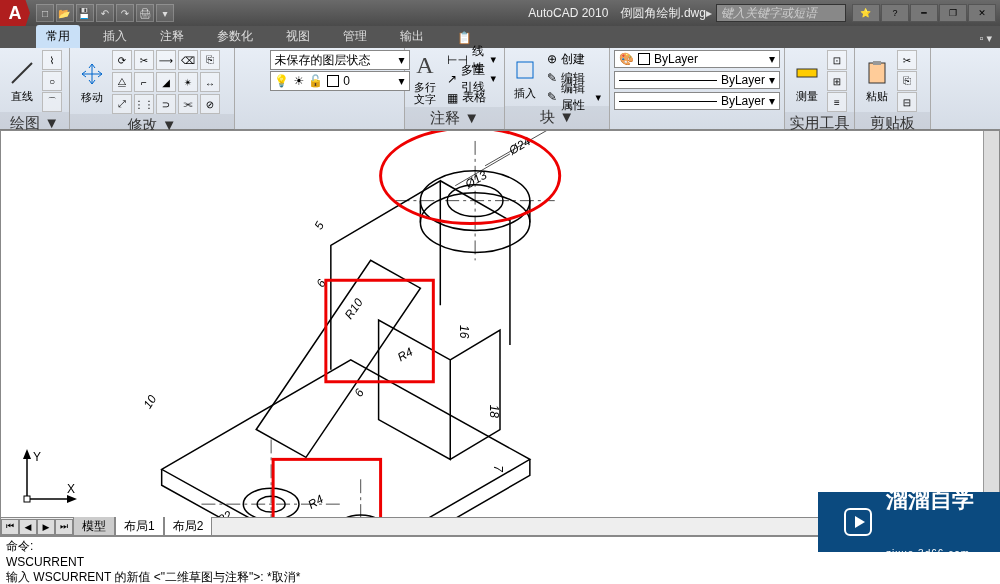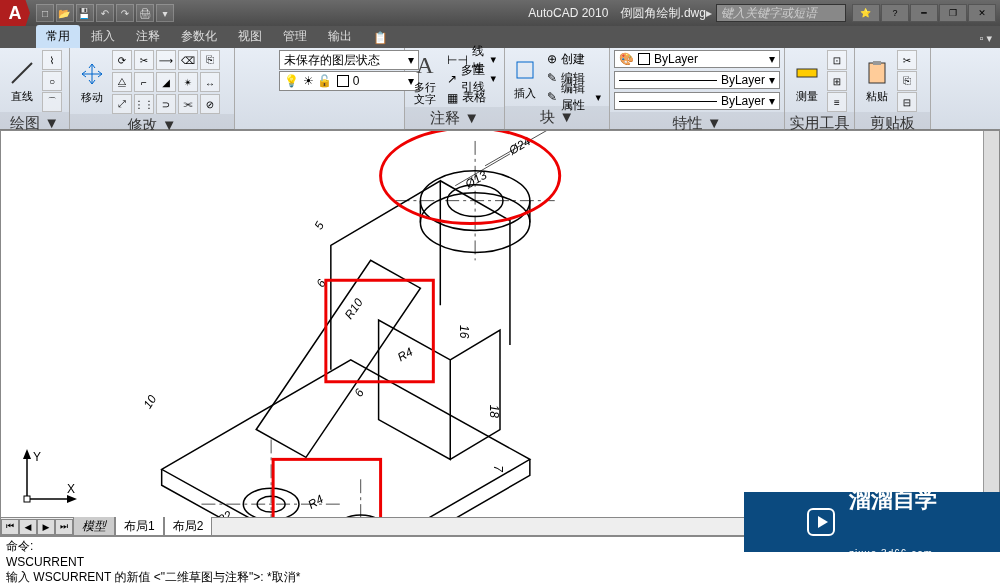--- a/index.html
+++ b/index.html
@@ -9,21 +9,21 @@
 .titlebar { height: 26px; background: linear-gradient(#6a6a6a, #4a4a4a); display: flex; align-items: center; color: #ddd; }
 .app-logo { width: 30px; height: 26px; background: #b01e1e; display: flex; align-items: center; justify-content: center; font-weight: bold; font-size: 18px; color: #fff; clip-path: polygon(0 0, 85% 0, 100% 50%, 85% 100%, 0 100%); }
 .qat { display: flex; gap: 2px; padding: 0 6px; }
 .qat-btn { width: 18px; height: 18px; background: rgba(255,255,255,0.1); border: 1px solid rgba(255,255,255,0.2); display: flex; align-items: center; justify-content: center; font-size: 10px; }
 .title-text { flex: 1; text-align: right; color: #eee; font-size: 11px; }
 .search-box { width: 130px; height: 18px; background: #888; border: 1px solid #333; margin-right: 6px; padding: 0 4px; color: #ccc; font-style: italic; font-size: 10px; display: flex; align-items: center; }
 .win-controls { display: flex; gap: 1px; padding-right: 4px; }
 .win-btn { width: 28px; height: 18px; background: #777; border: 1px solid #555; display: flex; align-items: center; justify-content: center; font-size: 9px; color: #000; }
 
 
-.ribbon-tabs { height: 22px; background: #555; display: flex; align-items: flex-end; padding-left: 36px; gap: 1px; }
+.ribbon-tabs { height: 22px; background: #555; display: flex; align-items: flex-end; padding-left: 36px; gap: 13px; }
 .rtab { padding: 3px 10px; font-size: 12px; color: #ddd; cursor: pointer; }
 .rtab.active { background: #c9e0f7; color: #000; border-radius: 3px 3px 0 0; }
 .rtab-extra { margin-left: auto; padding: 3px 8px; color: #ddd; font-size: 11px; }
 
 
 .ribbon { height: 82px; background: linear-gradient(#e8eef6, #d5dce6); border-bottom: 1px solid #888; display: flex; }
 .panel { border-right: 1px solid #aaa; display: flex; flex-direction: column; padding: 2px 4px 0 4px; }
 .panel-body { flex: 1; display: flex; gap: 2px; align-items: center; }
 .panel-label { text-align: center; font-size: 15px; color: #333; padding: 2px 0; background: rgba(0,0,0,0.05); margin: 0 -4px; }
 .big-btn { display: flex; flex-direction: column; align-items: center; gap: 2px; padding: 2px 4px; cursor: pointer; min-width: 32px; }
@@ -38,28 +38,28 @@
 
 .canvas-wrap { position: relative; height: 406px; background: #fff; border: 1px solid #888; margin: 0; overflow: hidden; }
 .ucs { position: absolute; left: 18px; bottom: 28px; }
 .drawing-img { position: absolute; left: 0; top: 0; width: 100%; height: 100%; }
 
 
 .model-tabs { height: 18px; display: flex; align-items: center; border-top: 1px solid #888; background: #eee; font-size: 11px; }
 .mtab-nav { display: flex; }
 .mtab-nav div { width: 18px; height: 16px; border: 1px solid #888; display: flex; align-items: center; justify-content: center; font-size: 9px; background: #ddd; }
 .mtab { padding: 1px 8px; border: 1px solid #888; border-top: none; background: #fff; }
-.mtab.active { background: #ccc; font-style: italic; }
+.mtab.active { background: #ccc; }
 .cmd-area { height: 50px; background: #fff; font-family: "SimSun", monospace; font-size: 13px; padding: 2px 6px; line-height: 1.3; border-top: 1px solid #888; }
 
 .scrollbar-v { position: absolute; right: 0; top: 0; bottom: 18px; width: 16px; background: #ddd; border-left: 1px solid #999; }
 .scrollbar-h { position: absolute; left: 0; right: 16px; bottom: 0; height: 16px; background: #ddd; border-top: 1px solid #999; }
 
 
-.watermark { position: absolute; right: 0; bottom: 32px; width: 256px; height: 60px; background: #0b4a7f; color: #fff; display: flex; align-items: center; justify-content: center; gap: 14px; }
+.watermark { position: absolute; right: 0; bottom: 32px; width: 182px; height: 60px; background: #0b4a7f; color: #fff; display: flex; align-items: center; justify-content: center; gap: 14px; }
 .watermark .play { width: 28px; height: 28px; border: 2px solid #fff; border-radius: 6px; display: flex; align-items: center; justify-content: center; }
 .watermark .play::after { content: ""; border-left: 10px solid #fff; border-top: 6px solid transparent; border-bottom: 6px solid transparent; margin-left: 3px; }
 .wm-text { display: flex; flex-direction: column; align-items: flex-start; }
 .wm-title { font-size: 22px; font-weight: bold; }
 .wm-sub { font-size: 10px; letter-spacing: 1px; margin-top: 33px; }
 
 .color-sw { width: 12px; height: 12px; background: #fff; border: 1px solid #000; display: inline-block; }
 .line-sample { flex: 1; height: 1px; background: #000; }
 .ribbon-row { display: flex; align-items: center; gap: 4px; font-size: 11px; height: 18px; padding: 0 4px; }
 </style>
@@ -148,21 +148,21 @@
         <div class="sm-btn">⋮⋮</div>
         <div class="sm-btn">⊃</div>
         <div class="sm-btn">⫘</div>
         <div class="sm-btn">⊘</div>
       </div>
     </div>
     <div class="panel-label">修改 ▼</div>
   </div>
 
   <div class="panel" style="width:170px;">
-    <div class="panel-body stack" style="align-items:flex-start;padding-left:40px;">
+    <div class="panel-body stack" style="align-items:center;padding-left:40px;">
       <div class="layer-combo">
         <span>未保存的图层状态</span>
         <span style="margin-left:auto;">▾</span>
       </div>
       <div class="layer-combo">
         <span>💡</span>
         <span>☀</span>
         <span>🔓</span>
         <span class="color-sw"></span>
         <span>0</span>
@@ -225,21 +225,20 @@
           <span class="line-sample"></span>
           <span>ByLayer</span>
           <span style="margin-left:auto;">▾</span>
         </div>
       <div class="prop-combo">
           <span class="line-sample"></span>
           <span>ByLayer</span>
           <span style="margin-left:auto;">▾</span>
         </div>
     </div>
-    <div class="panel-label">特性 ▼</div>
   </div>
 
   <div class="panel" style="width:70px;">
     <div class="panel-body">
       <div class="big-btn">
         <svg class="ic">
             <rect x="4" y="10" width="20" height="8" fill="#fc0" stroke="#333"></rect>
           </svg>
         <span>测量</span>
       </div>

